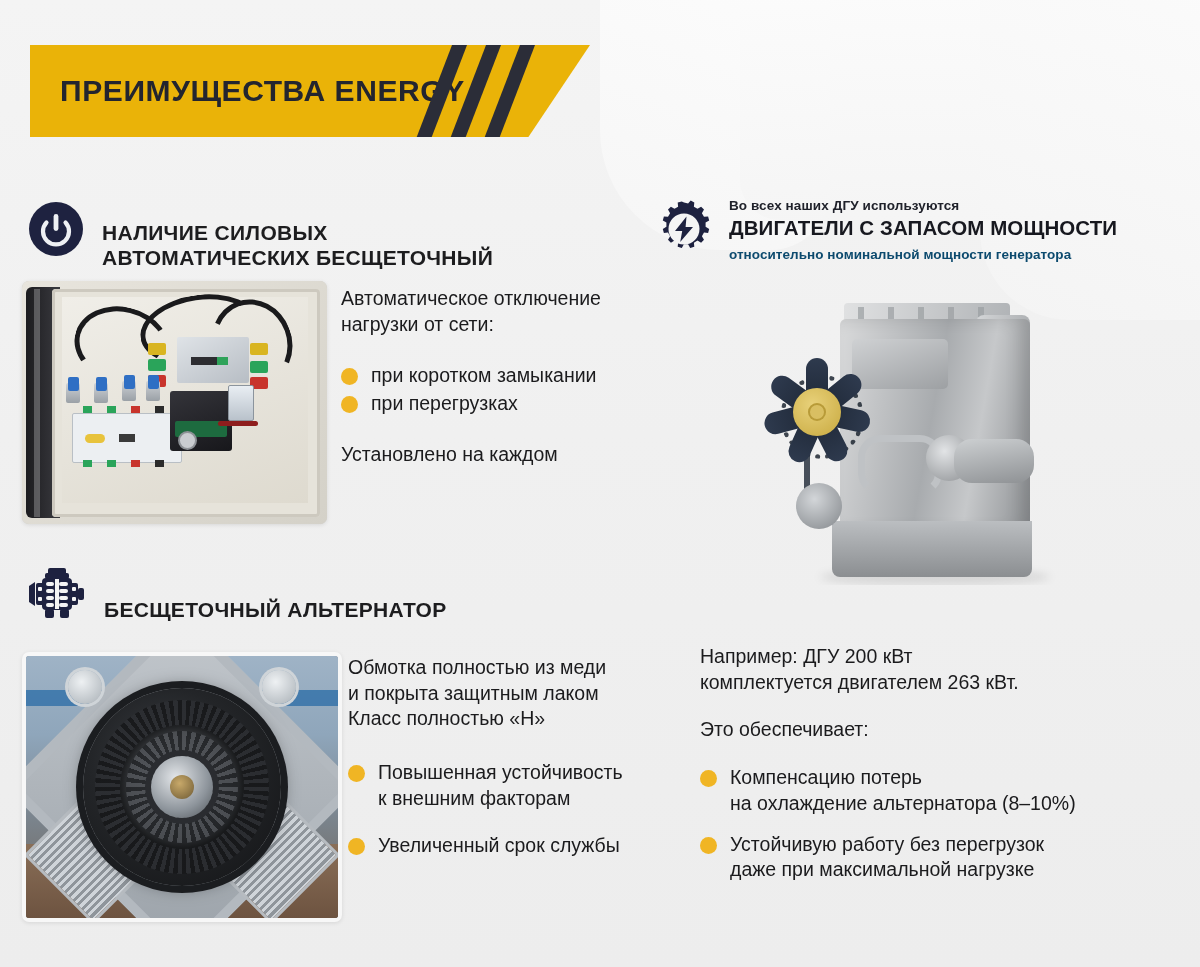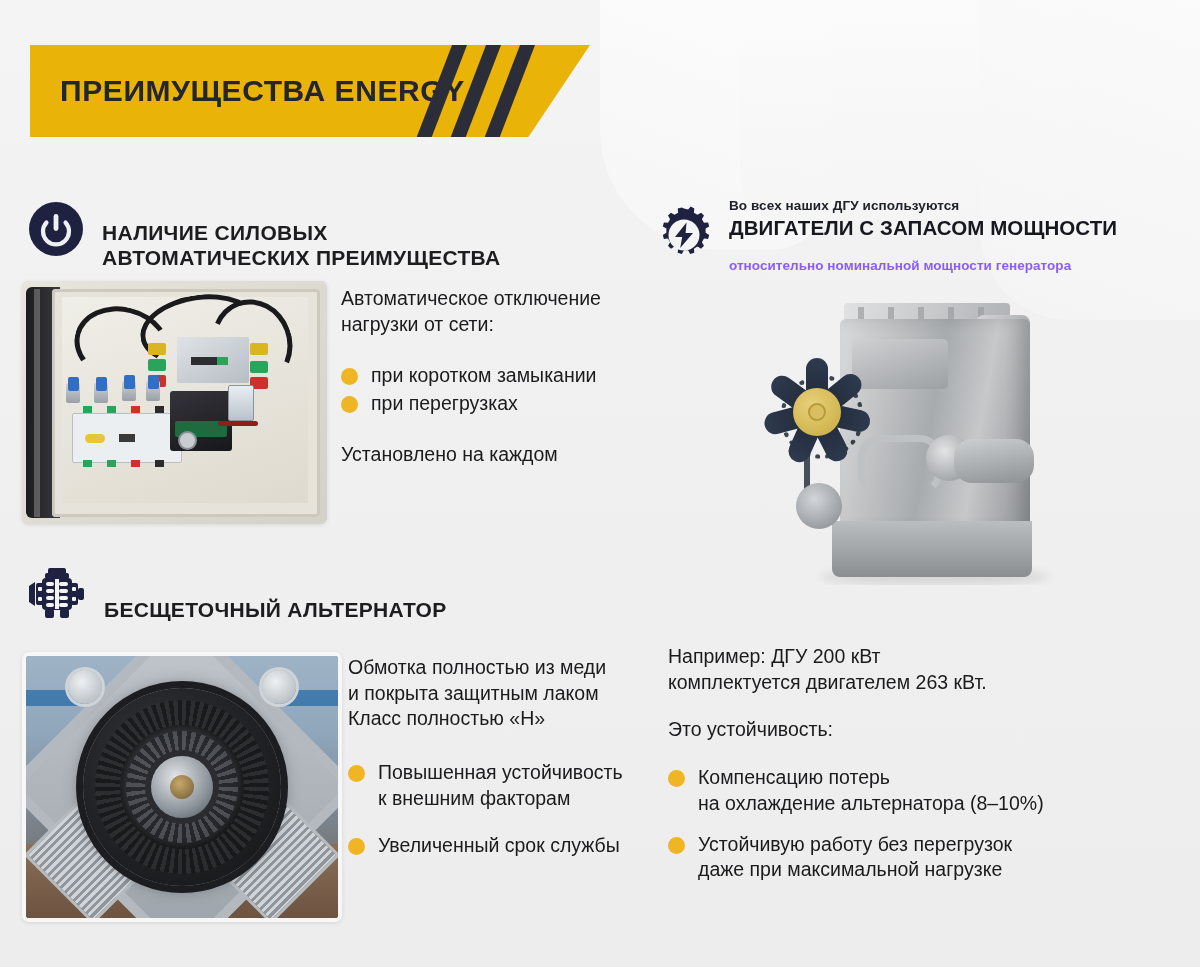--- a/index.html
+++ b/index.html
@@ -45,40 +45,40 @@
   #sec-breakers{left:28px;top:192px;width:600px;}
   #sec-breakers .head-text{font-size:21px;letter-spacing:.3px;margin-left:18px;}
 
   #sec-alt{left:28px;top:566px;width:560px;}
   #sec-alt .head-text{font-size:21px;letter-spacing:.3px;margin-left:18px;}
 
   #sec-engine{left:655px;top:198px;width:540px;}
   #sec-engine .eng-text{margin-left:16px;}
   .eng-small-top{font-size:13.5px;color:#20222b;font-weight:bold;letter-spacing:.1px;line-height:1.25;}
   .eng-big{font-size:20.5px;color:#17181f;font-weight:bold;letter-spacing:.1px;line-height:1.2;margin-top:1px;}
-  .eng-small-bot{font-size:13.5px;color:#8b5cf6;font-weight:bold;letter-spacing:.05px;line-height:1.3;margin-top:17px;}
+  .eng-small-bot{font-size:13.5px;color:#0c4a6e;font-weight:bold;letter-spacing:.05px;line-height:1.3;margin-top:6px;}
 
   
   .copy{color:#1b1b1d;font-size:19.5px;line-height:1.32;}
   .copy .ln{white-space:nowrap;}
   .bullets{margin:0;padding:0;list-style:none;}
   .bullets li{display:flex;align-items:flex-start;margin-bottom:6px;}
   .dot{flex:0 0 auto;width:17px;height:17px;border-radius:50%;background:#f0b524;margin-top:5px;margin-right:13px;}
   .btxt{color:#1b1b1d;font-size:19.5px;line-height:1.3;}
 
   #copy-breakers{position:absolute;left:341px;top:286px;width:340px;}
   #copy-breakers .lead{margin-bottom:26px;}
   #copy-breakers .bullets{margin-bottom:26px;}
   #copy-breakers .bullets li{margin-bottom:2px;}
 
   #copy-alt{position:absolute;left:348px;top:655px;width:330px;}
   #copy-alt .lead{margin-bottom:28px;}
   #copy-alt .bullets li{margin-bottom:22px;}
 
-  #copy-engine{position:absolute;left:668px;top:644px;width:490px;}
+  #copy-engine{position:absolute;left:700px;top:644px;width:490px;}
   #copy-engine .lead{margin-bottom:22px;}
   #copy-engine .lead2{margin-bottom:22px;}
   #copy-engine .bullets li{margin-bottom:16px;}
 
   
   .photo{position:absolute;overflow:hidden;border-radius:7px;
          box-shadow:0 1px 4px rgba(0,0,0,.10);}
   #photo-cabinet{left:22px;top:281px;width:305px;height:243px;background:#cfcdc8;}
   #photo-alt{left:22px;top:652px;width:312px;height:262px;background:#7d8794;border:4px solid #f7f7f7;}
   #photo-engine{left:740px;top:285px;width:420px;height:300px;border-radius:0;box-shadow:none;background:transparent;}
@@ -193,21 +193,21 @@
   <div class="sec-head">
     <div class="icon-wrap">
       <svg width="56" height="56" viewBox="0 0 56 56">
         <circle cx="28" cy="28" r="27" fill="#1e2240"></circle>
         <path d="M18.5 21.5a13 13 0 1 0 19 0" fill="none" stroke="#eef0f4" stroke-width="4.2" stroke-linecap="round"></path>
         <rect x="25.6" y="13" width="4.8" height="17" rx="2.4" fill="#eef0f4"></rect>
       </svg>
     </div>
     <div class="head-text">
       <div>НАЛИЧИЕ СИЛОВЫХ</div>
-      <div>АВТОМАТИЧЕСКИХ ПРЕИМУЩЕСТВА</div>
+      <div>АВТОМАТИЧЕСКИХ БЕСЩЕТОЧНЫЙ</div>
     </div>
   </div>
 </div>
 
 <div class="photo" id="photo-cabinet">
   <div class="cab-outer"></div>
   <div class="cab-door"></div>
   <div class="cab-frame"></div>
   <div class="cab-inner"></div>
   <div class="ccurve" style="left:52px;top:26px;width:86px;height:66px;transform:rotate(14deg);"></div>
@@ -393,21 +393,21 @@
       <div class="fan-hub"></div>
     </div>
   </div>
 </div>
 
 <div class="copy" id="copy-engine">
   <div class="lead">
     <div class="ln">Например: ДГУ 200 кВт</div>
     <div class="ln">комплектуется двигателем 263 кВт.</div>
   </div>
-  <div class="lead2 ln">Это устойчивость:</div>
+  <div class="lead2 ln">Это обеспечивает:</div>
   <ul class="bullets">
     <li>
       <span class="dot"></span>
       <span class="btxt">
         <span class="ln" style="display:block">Компенсацию потерь</span>
         <span class="ln" style="display:block">на охлаждение альтернатора (8–10%)</span>
       </span>
     </li>
     <li>
       <span class="dot"></span>

